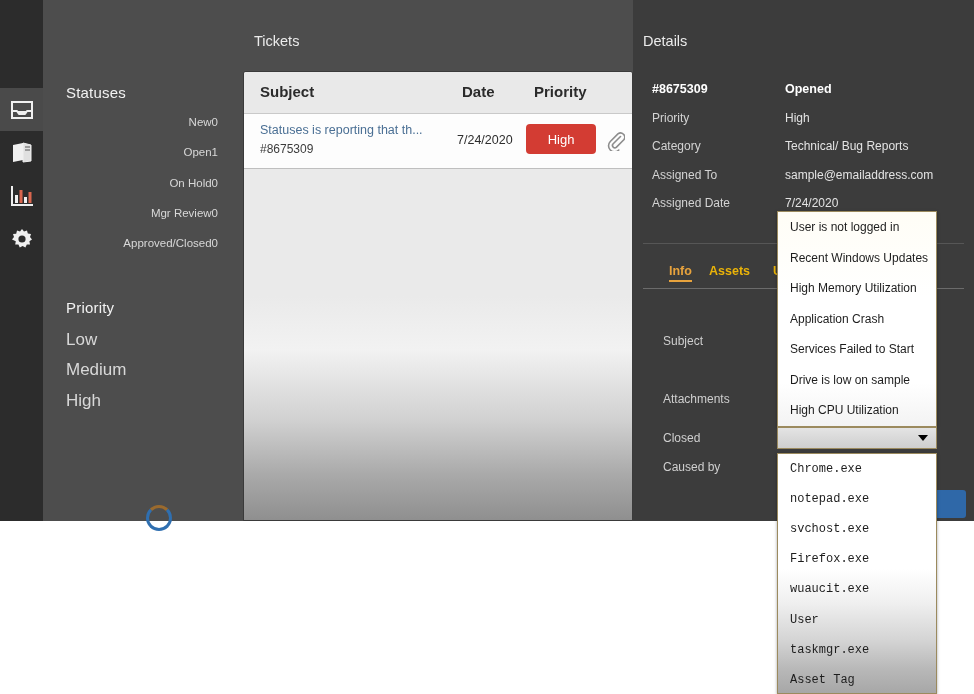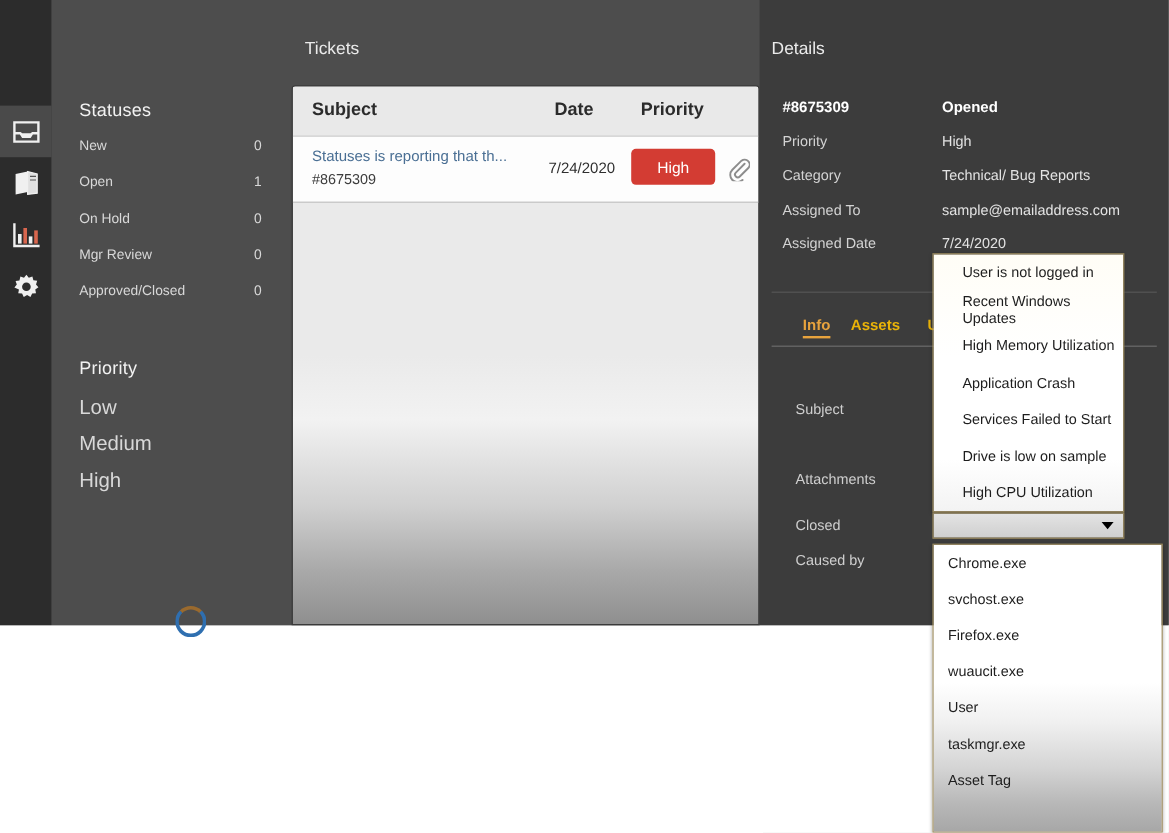--- a/index.html
+++ b/index.html
@@ -62,21 +62,21 @@
     color: #f2f2f2;
     letter-spacing: .2px;
   }
   .side-row {
     position: absolute;
     left: 23px;
     width: 152px;
     font-size: 11.5px;
     color: #d8d8d8;
     display: flex;
-    justify-content: space-between;
+    justify-content: flex-end;
   }
   .side-row .count { color: #d8d8d8; }
   .side-simple {
     position: absolute;
     left: 23px;
     font-size: 17px;
     color: #d8d8d8;
   }
   #spinner-arc {
     position: absolute;
@@ -262,21 +262,20 @@
     padding-left: 12px;
     display: flex;
     align-items: center;
   }
 
   #issue-dropdown {
     left: 777px; top: 211px;
     width: 160px;
     height: 216px;
     background: linear-gradient(to bottom, #fffdf6 0%, #ffffff 40%, #ffffff 80%, #f3f3f3 100%);
-    padding-left: 12px;
   }
   #issue-dropdown .dd-item { height: 30.5px; }
 
   #issue-select {
     position: absolute;
     left: 777px; top: 427px;
     width: 160px;
     height: 22px;
     background: linear-gradient(to bottom, #e4e4e4 0%, #d9d9d9 50%, #cfcfcf 100%);
     border: 1px solid #9b8a5e;
@@ -287,23 +286,24 @@
     position: absolute;
     right: 8px; top: 7px;
     width: 0; height: 0;
     border-left: 5px solid transparent;
     border-right: 5px solid transparent;
     border-top: 6px solid #000000;
   }
 
   #causedby-dropdown {
     left: 777px; top: 453px;
-    width: 192px;
+    width: 160px;
     height: 241px;
     background: linear-gradient(to bottom, #ffffff 0%, #ffffff 48%, #f0f0f0 62%, #d4d4d4 78%, #b8b8b8 90%, #a7a7a7 100%);
+    font-family: Liberation Mono, monospace;
   }
   #causedby-dropdown .dd-item { height: 30.1px; }
 </style>
 </head>
 <body>
 
 <div id="app-window">
 
   <div id="icon-rail">
     <div class="rail-icon active" style="top:88px">
@@ -440,19 +440,20 @@
   <div class="dd-item">High CPU Utilization</div>
 </div>
 
 <div id="issue-select">
   <span style="position:absolute;left:8px;top:4px;font-size:12px;color:#1d1d1d;"></span>
   <span id="issue-select-arrow"></span>
 </div>
 
 <div id="causedby-dropdown" class="dropdown-panel">
   <div class="dd-item">Chrome.exe</div>
+  <div class="dd-item">notepad.exe</div>
   <div class="dd-item">svchost.exe</div>
   <div class="dd-item">Firefox.exe</div>
   <div class="dd-item">wuaucit.exe</div>
   <div class="dd-item">User</div>
   <div class="dd-item">taskmgr.exe</div>
   <div class="dd-item">Asset Tag</div>
 </div>
 
 </body></html>

